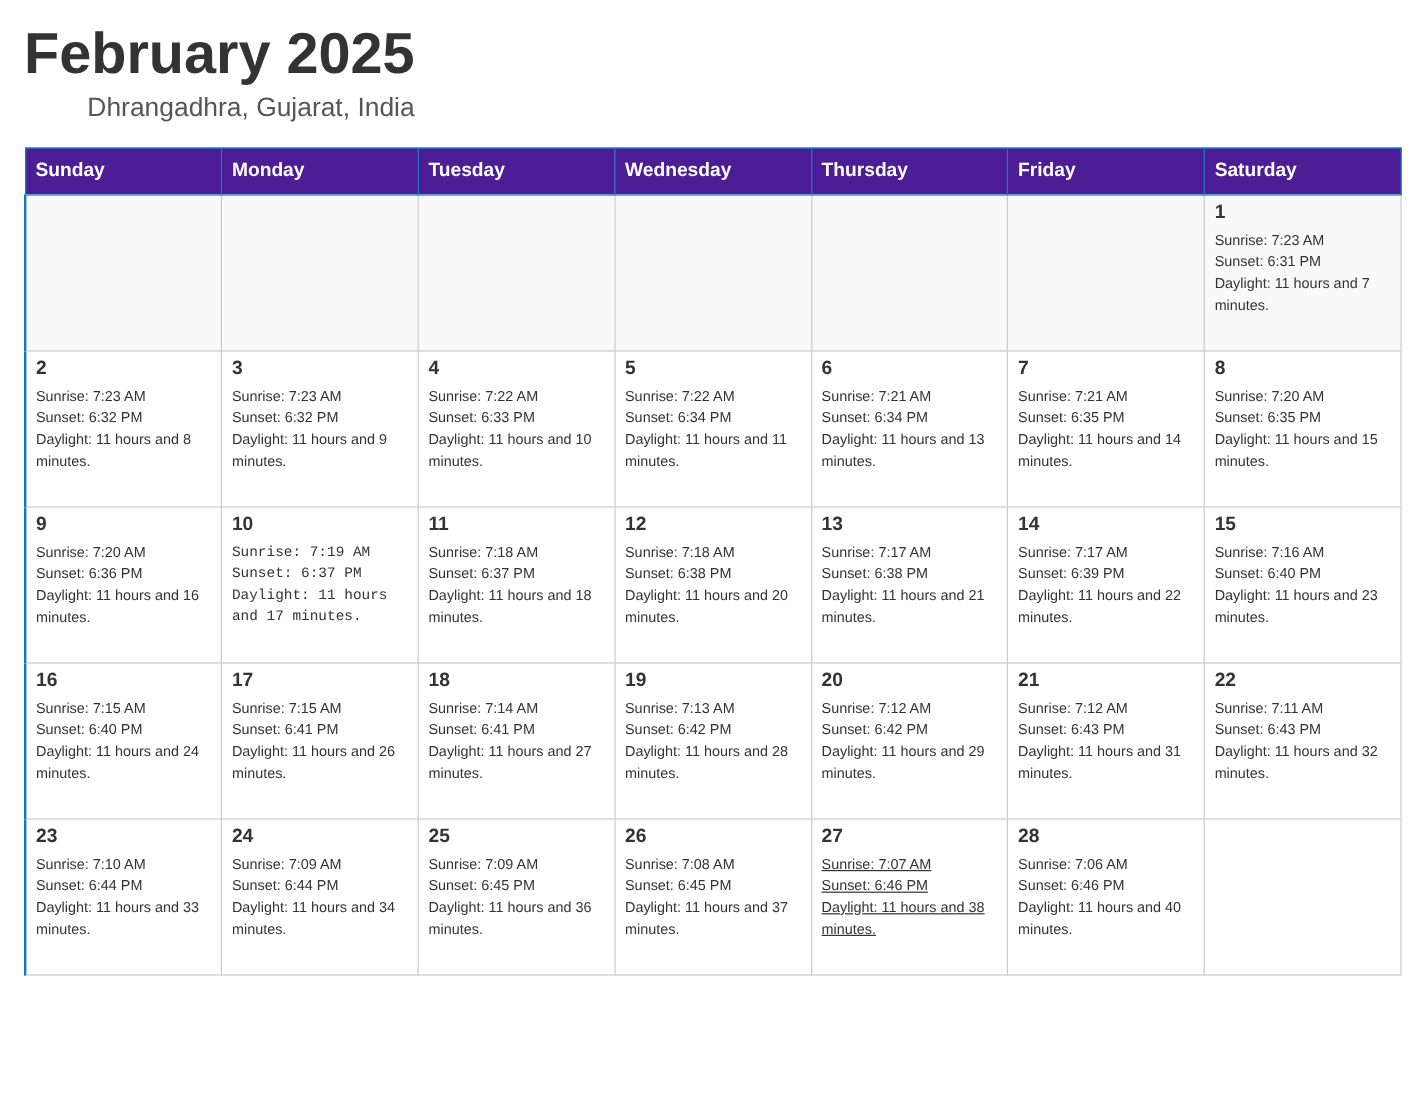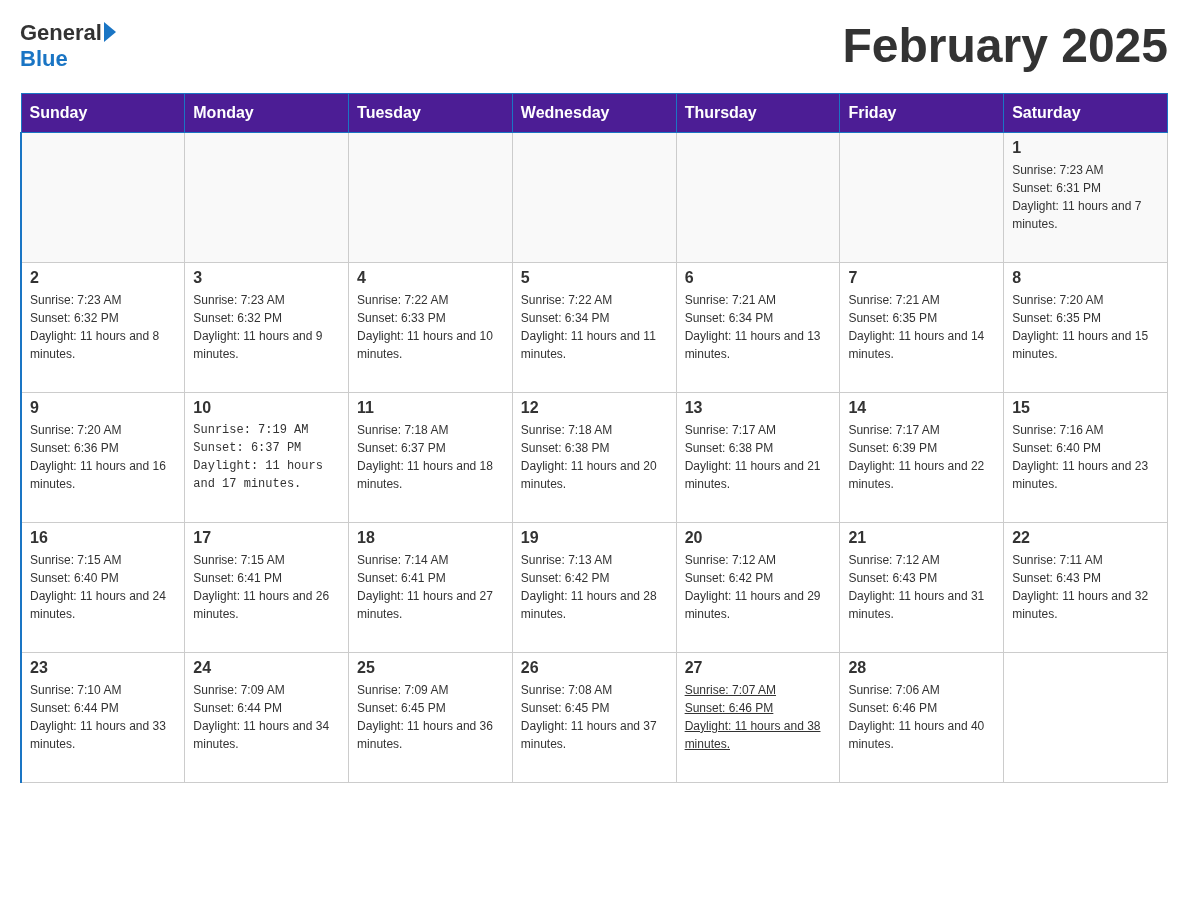--- a/index.html
+++ b/index.html
@@ -96,29 +96,23 @@
       border-left: 2px solid #1a75c4;
     }
     tbody tr:first-child td {
       background: #f9f9f9;
     }
   </style>
 </head>
 <body>
 
 <div class="header">
-  <div class="logo">
-    <div class="logo-top">
-      <span class="logo-general">General</span>
-      <div class="logo-arrow"></div>
-    </div>
-    <span class="logo-blue">Blue</span>
-  </div>
   <div class="title-block">
     <div class="calendar-title">February 2025</div>
+    <div class="calendar-subtitle">Dhrangadhra, Gujarat, India</div>
   </div>
 </div>
 
 <table>
   <thead>
     <tr>
     <th>Sunday</th>
         <th>Monday</th>
         <th>Tuesday</th>
         <th>Wednesday</th>

